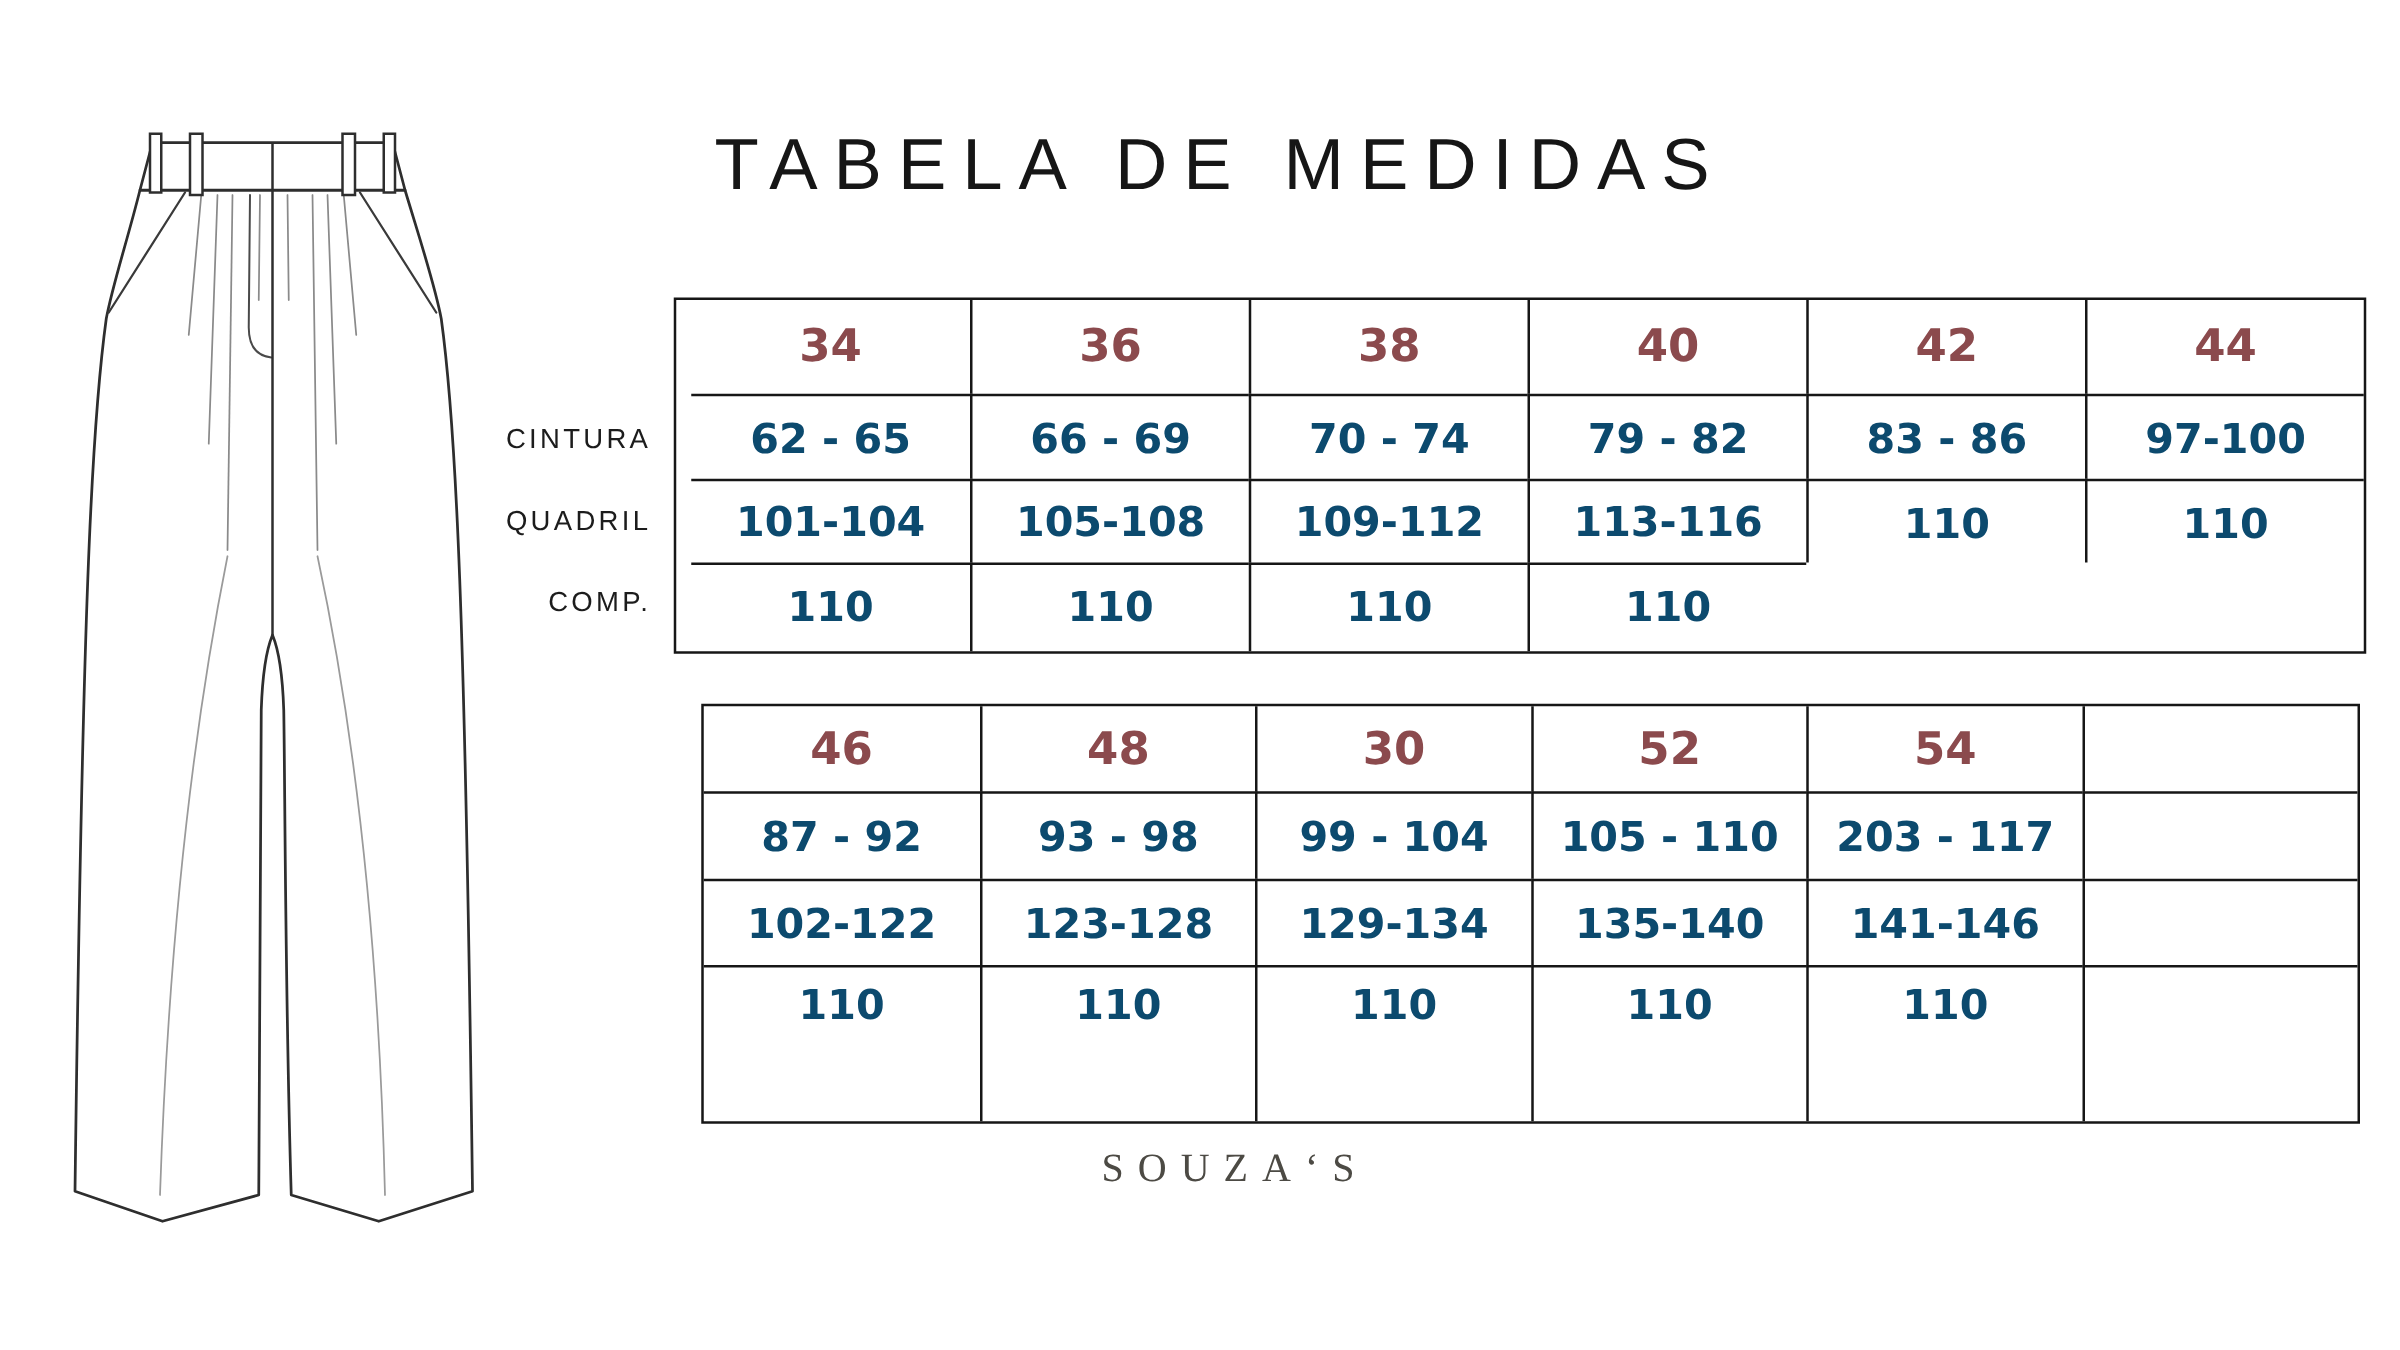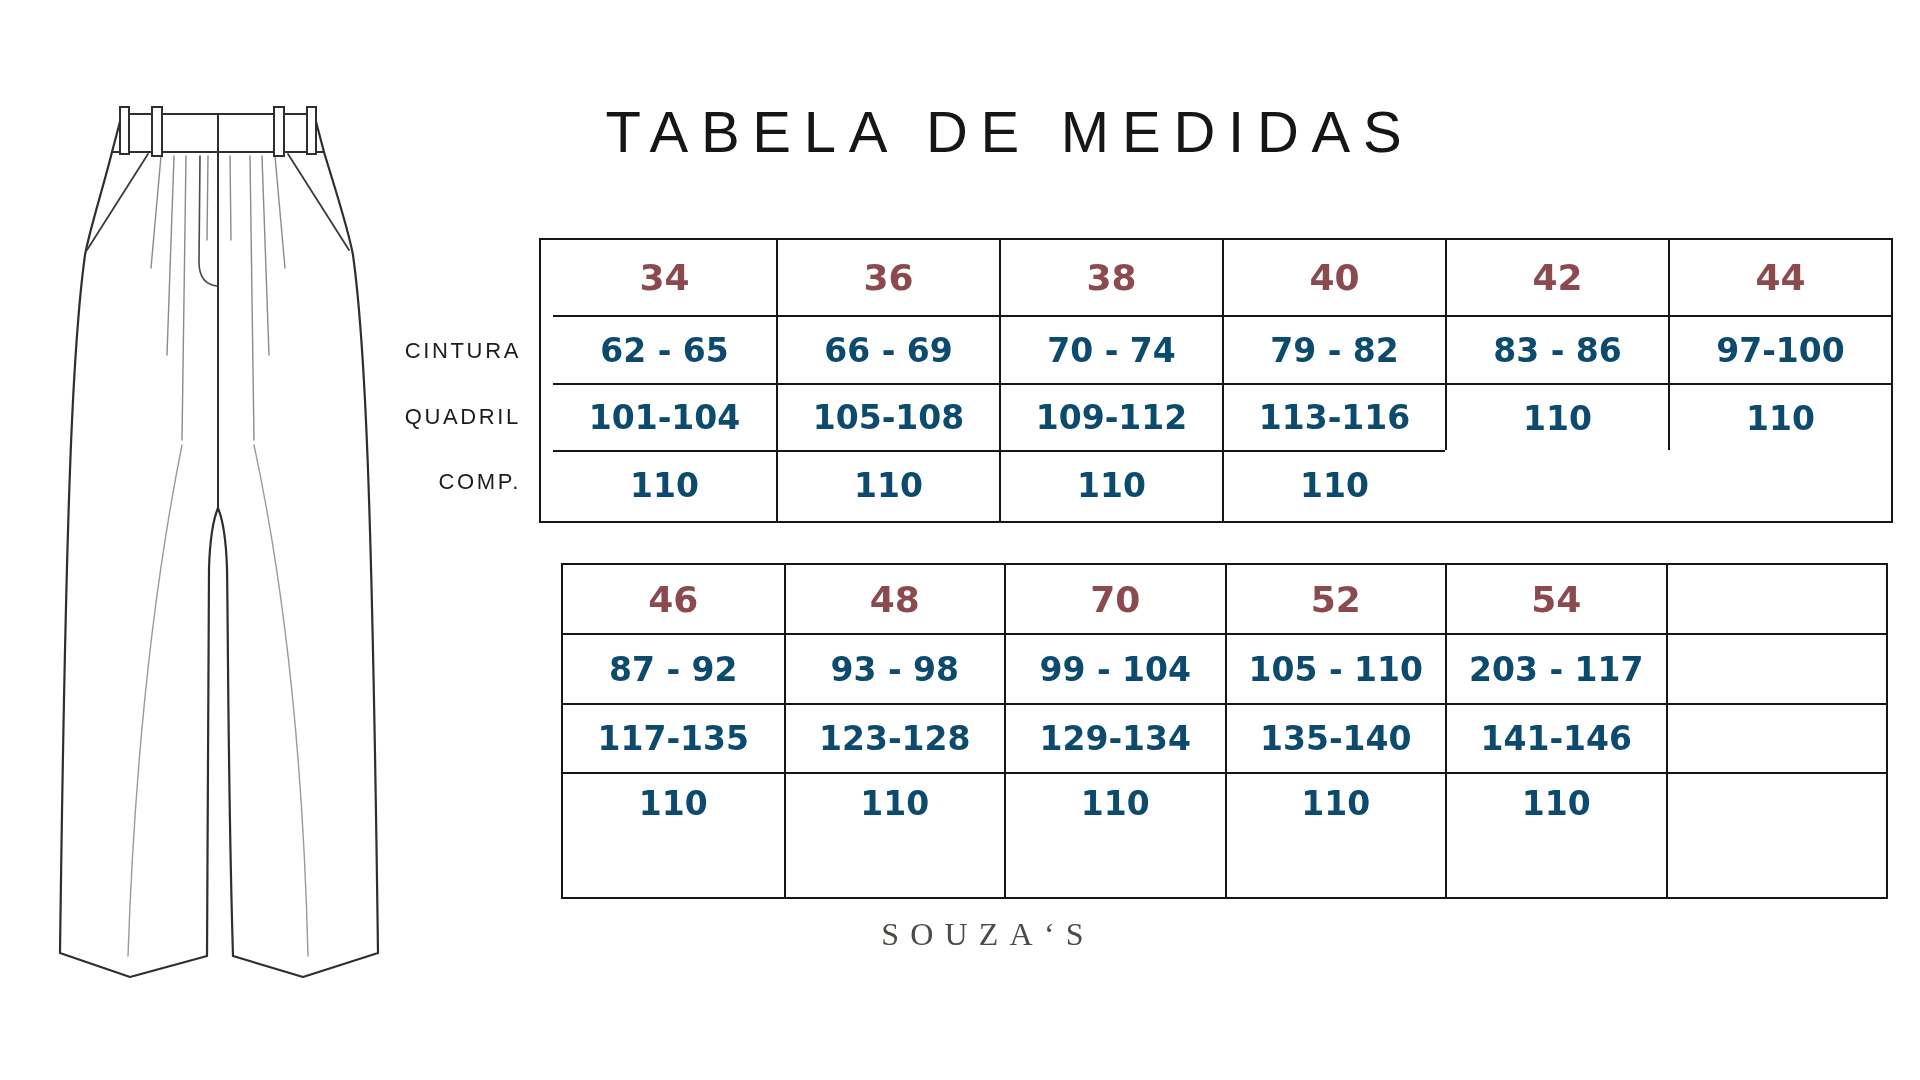--- a/index.html
+++ b/index.html
@@ -7,21 +7,20 @@
     width:1920px;height:1080px;position:relative;background:#ffffff;
     font-family:"Liberation Sans",sans-serif;overflow:hidden;
     --accent:#8b4a4d; --ink:#161616; --brand-ink:#4c4a44;
   }
 
   
   .title{
     position:absolute;left:976px;top:98px;transform:translateX(-50%);
     white-space:nowrap;font-size:58px;font-weight:200;letter-spacing:0.22em;
     color:var(--ink);
-    margin-left:34px;
   }
 
   
   .pants{position:absolute;left:40px;top:100px;width:380px;height:890px;}
 
   
   .rowlabel{
     position:absolute;left:300px;width:221px;text-align:right;
     font-size:22px;font-weight:300;letter-spacing:0.12em;color:#1c1c1c;
     white-space:nowrap;
@@ -141,33 +140,33 @@
   <div class="cell r3">110</div>
   <div class="cell r3">110</div>
   <div class="cell r3">110</div>
   <div class="cell r3">110</div>
   <div class="cell r3">110</div>
 </div>
 
 <div class="sizetable t2">
   <div class="cell hd">46</div>
   <div class="cell hd">48</div>
-  <div class="cell hd">70</div>
+  <div class="cell hd">30</div>
   <div class="cell hd">52</div>
   <div class="cell hd">54</div>
   <div class="cell hd"></div>
 
   <div class="cell r1">87 - 92</div>
   <div class="cell r1">93 - 98</div>
   <div class="cell r1">99 - 104</div>
   <div class="cell r1">105 - 110</div>
   <div class="cell r1">203 - 117</div>
   <div class="cell r1"></div>
 
-  <div class="cell r2">117-135</div>
+  <div class="cell r2">102-122</div>
   <div class="cell r2">123-128</div>
   <div class="cell r2">129-134</div>
   <div class="cell r2">135-140</div>
   <div class="cell r2">141-146</div>
   <div class="cell r2"></div>
 
   <div class="cell r3">110</div>
   <div class="cell r3">110</div>
   <div class="cell r3">110</div>
   <div class="cell r3">110</div>

